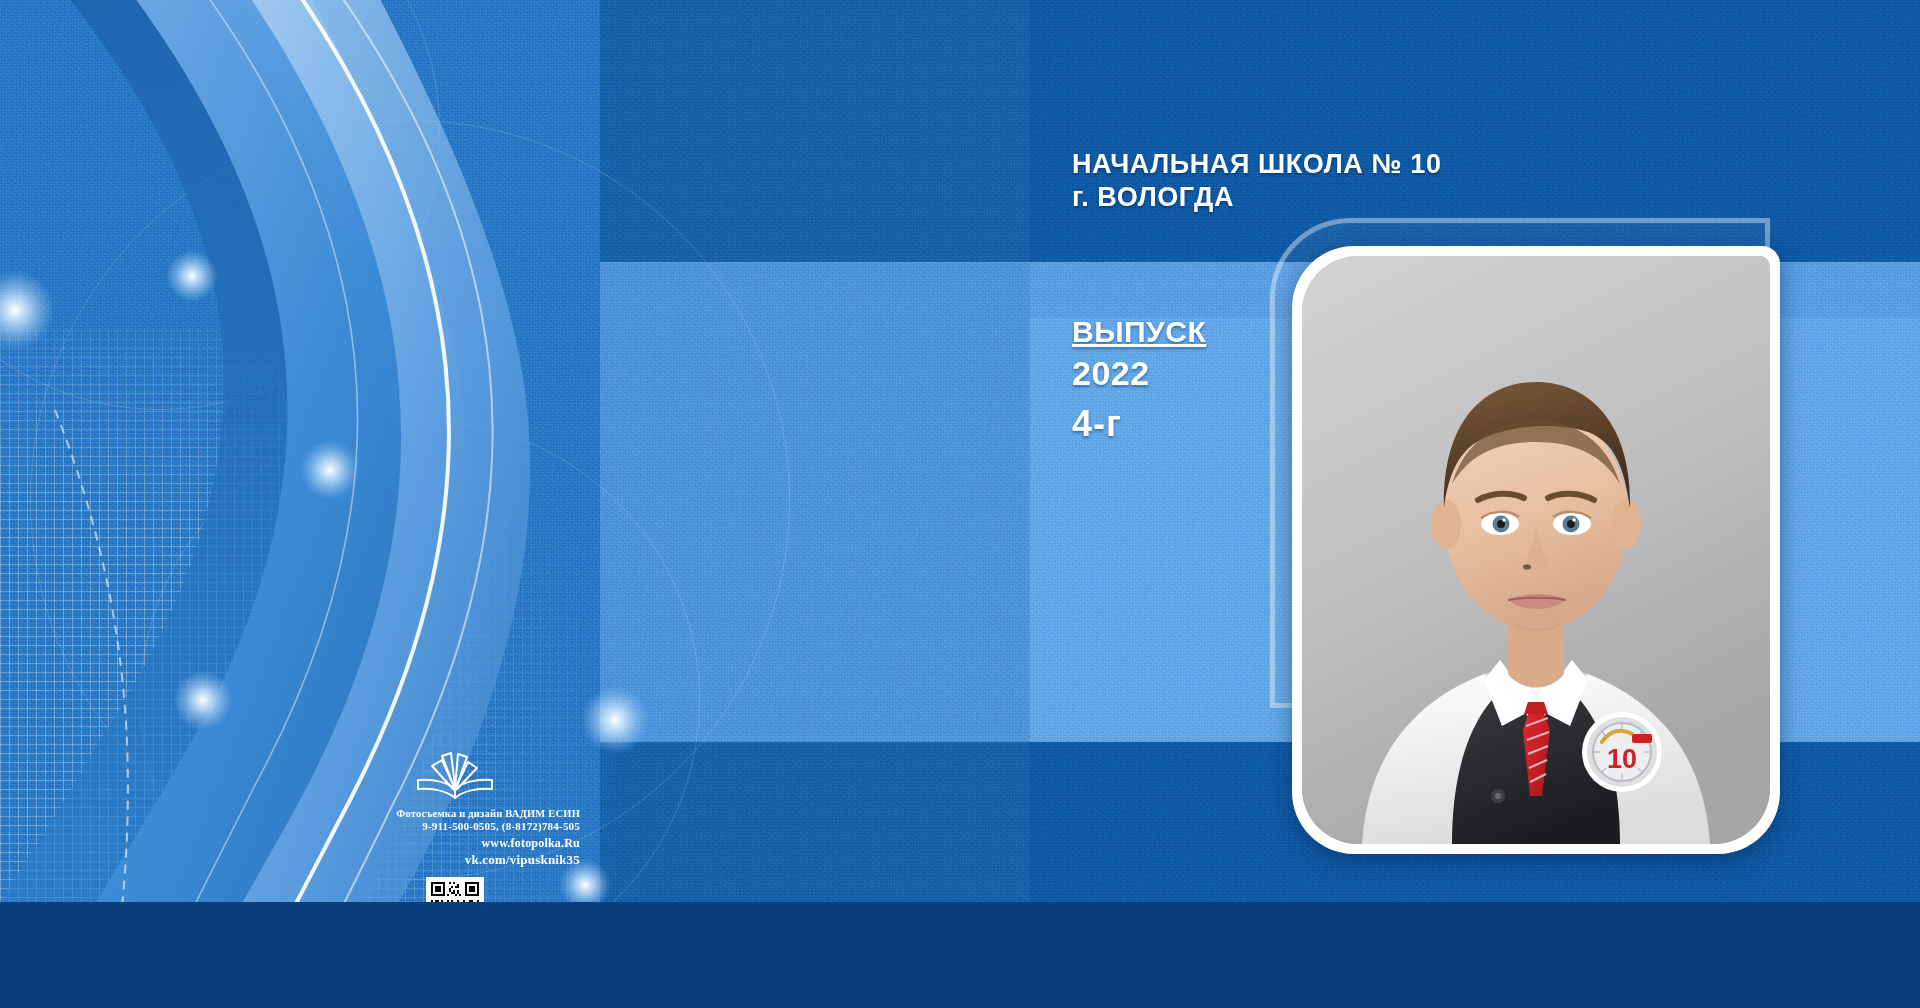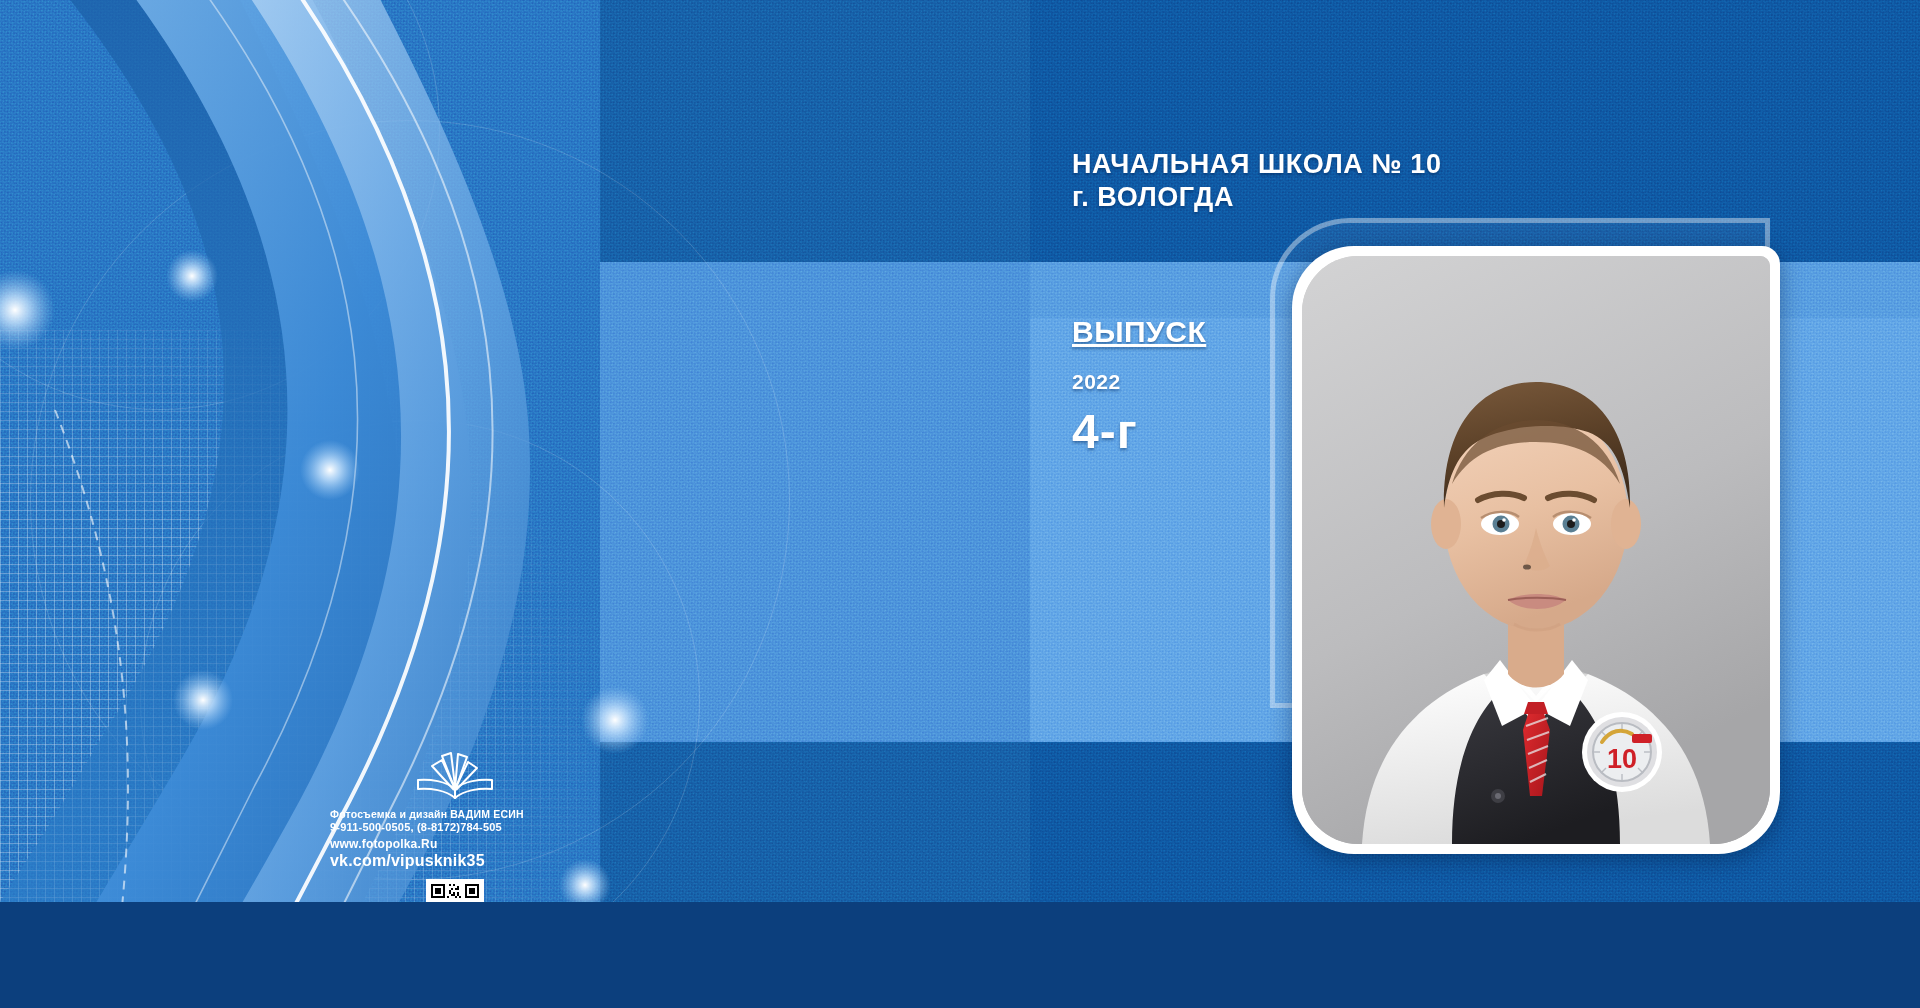--- a/index.html
+++ b/index.html
@@ -71,22 +71,22 @@
     color:#fff;font-weight:bold;font-size:27px;letter-spacing:.6px;line-height:1.22;
     text-shadow:0 2px 3px rgba(0,40,90,.55);
   }
   .hdr div{white-space:nowrap;}
 
   .vyp{
     position:absolute;left:1072px;top:316px;color:#fff;font-weight:bold;
     text-shadow:0 2px 3px rgba(0,40,90,.45);
   }
   .vyp .w1{font-size:30px;letter-spacing:.5px;line-height:1.05;text-decoration:underline;}
-  .vyp .w2{font-size:21px;letter-spacing:.5px;margin-top:23px;line-height:1.05;}
-  .vyp .w3{font-size:48px;letter-spacing:1px;margin-top:14px;line-height:1.05;}
+  .vyp .w2{font-size:34px;letter-spacing:.5px;margin-top:8px;line-height:1.05;}
+  .vyp .w3{font-size:36px;letter-spacing:1px;margin-top:14px;line-height:1.05;}
 
   
   .frame-ghost{
     position:absolute;left:1270px;top:218px;width:500px;height:490px;
     border:5px solid rgba(255,255,255,.38);
     border-top-left-radius:80px;
     background:rgba(255,255,255,.05);
   }
   .frame{
     position:absolute;left:1292px;top:246px;width:488px;height:608px;
@@ -103,26 +103,26 @@
   .photo svg{display:block;width:100%;height:100%;}
 
   .pname{
     position:absolute;left:1310px;top:862px;width:470px;text-align:center;
     color:#fff;font-size:44px;letter-spacing:.4px;
     text-shadow:0 2px 4px rgba(0,35,80,.55);
     white-space:nowrap;
   }
 
   
-  .credits{position:absolute;left:330px;top:742px;width:250px;text-align:left;color:#fff;}
+  .credits{position:absolute;left:330px;top:742px;width:250px;text-align:right;color:#fff;font-family:Liberation Serif, serif;}
   .credits .logo{width:94px;height:62px;margin:0 auto 4px;display:block;}
   .credits .l1{font-size:10.5px;font-weight:bold;letter-spacing:.2px;white-space:nowrap;}
   .credits .l2{font-size:11px;font-weight:bold;letter-spacing:.2px;white-space:nowrap;margin-top:1px;}
   .credits .l3{font-size:12px;font-weight:bold;letter-spacing:.2px;margin-top:4px;}
-  .credits .l4{font-size:16px;font-weight:bold;letter-spacing:.2px;margin-top:1px;}
+  .credits .l4{font-size:13px;font-weight:bold;letter-spacing:.2px;margin-top:1px;}
   .qr{width:58px;height:58px;margin:9px auto 0;background:#fff;padding:3px;}
   .qr svg{display:block;}
 </style>
 </head>
 <body>
 
 <div id="stage">
 
   <div class="layer bg-base"></div>
 

